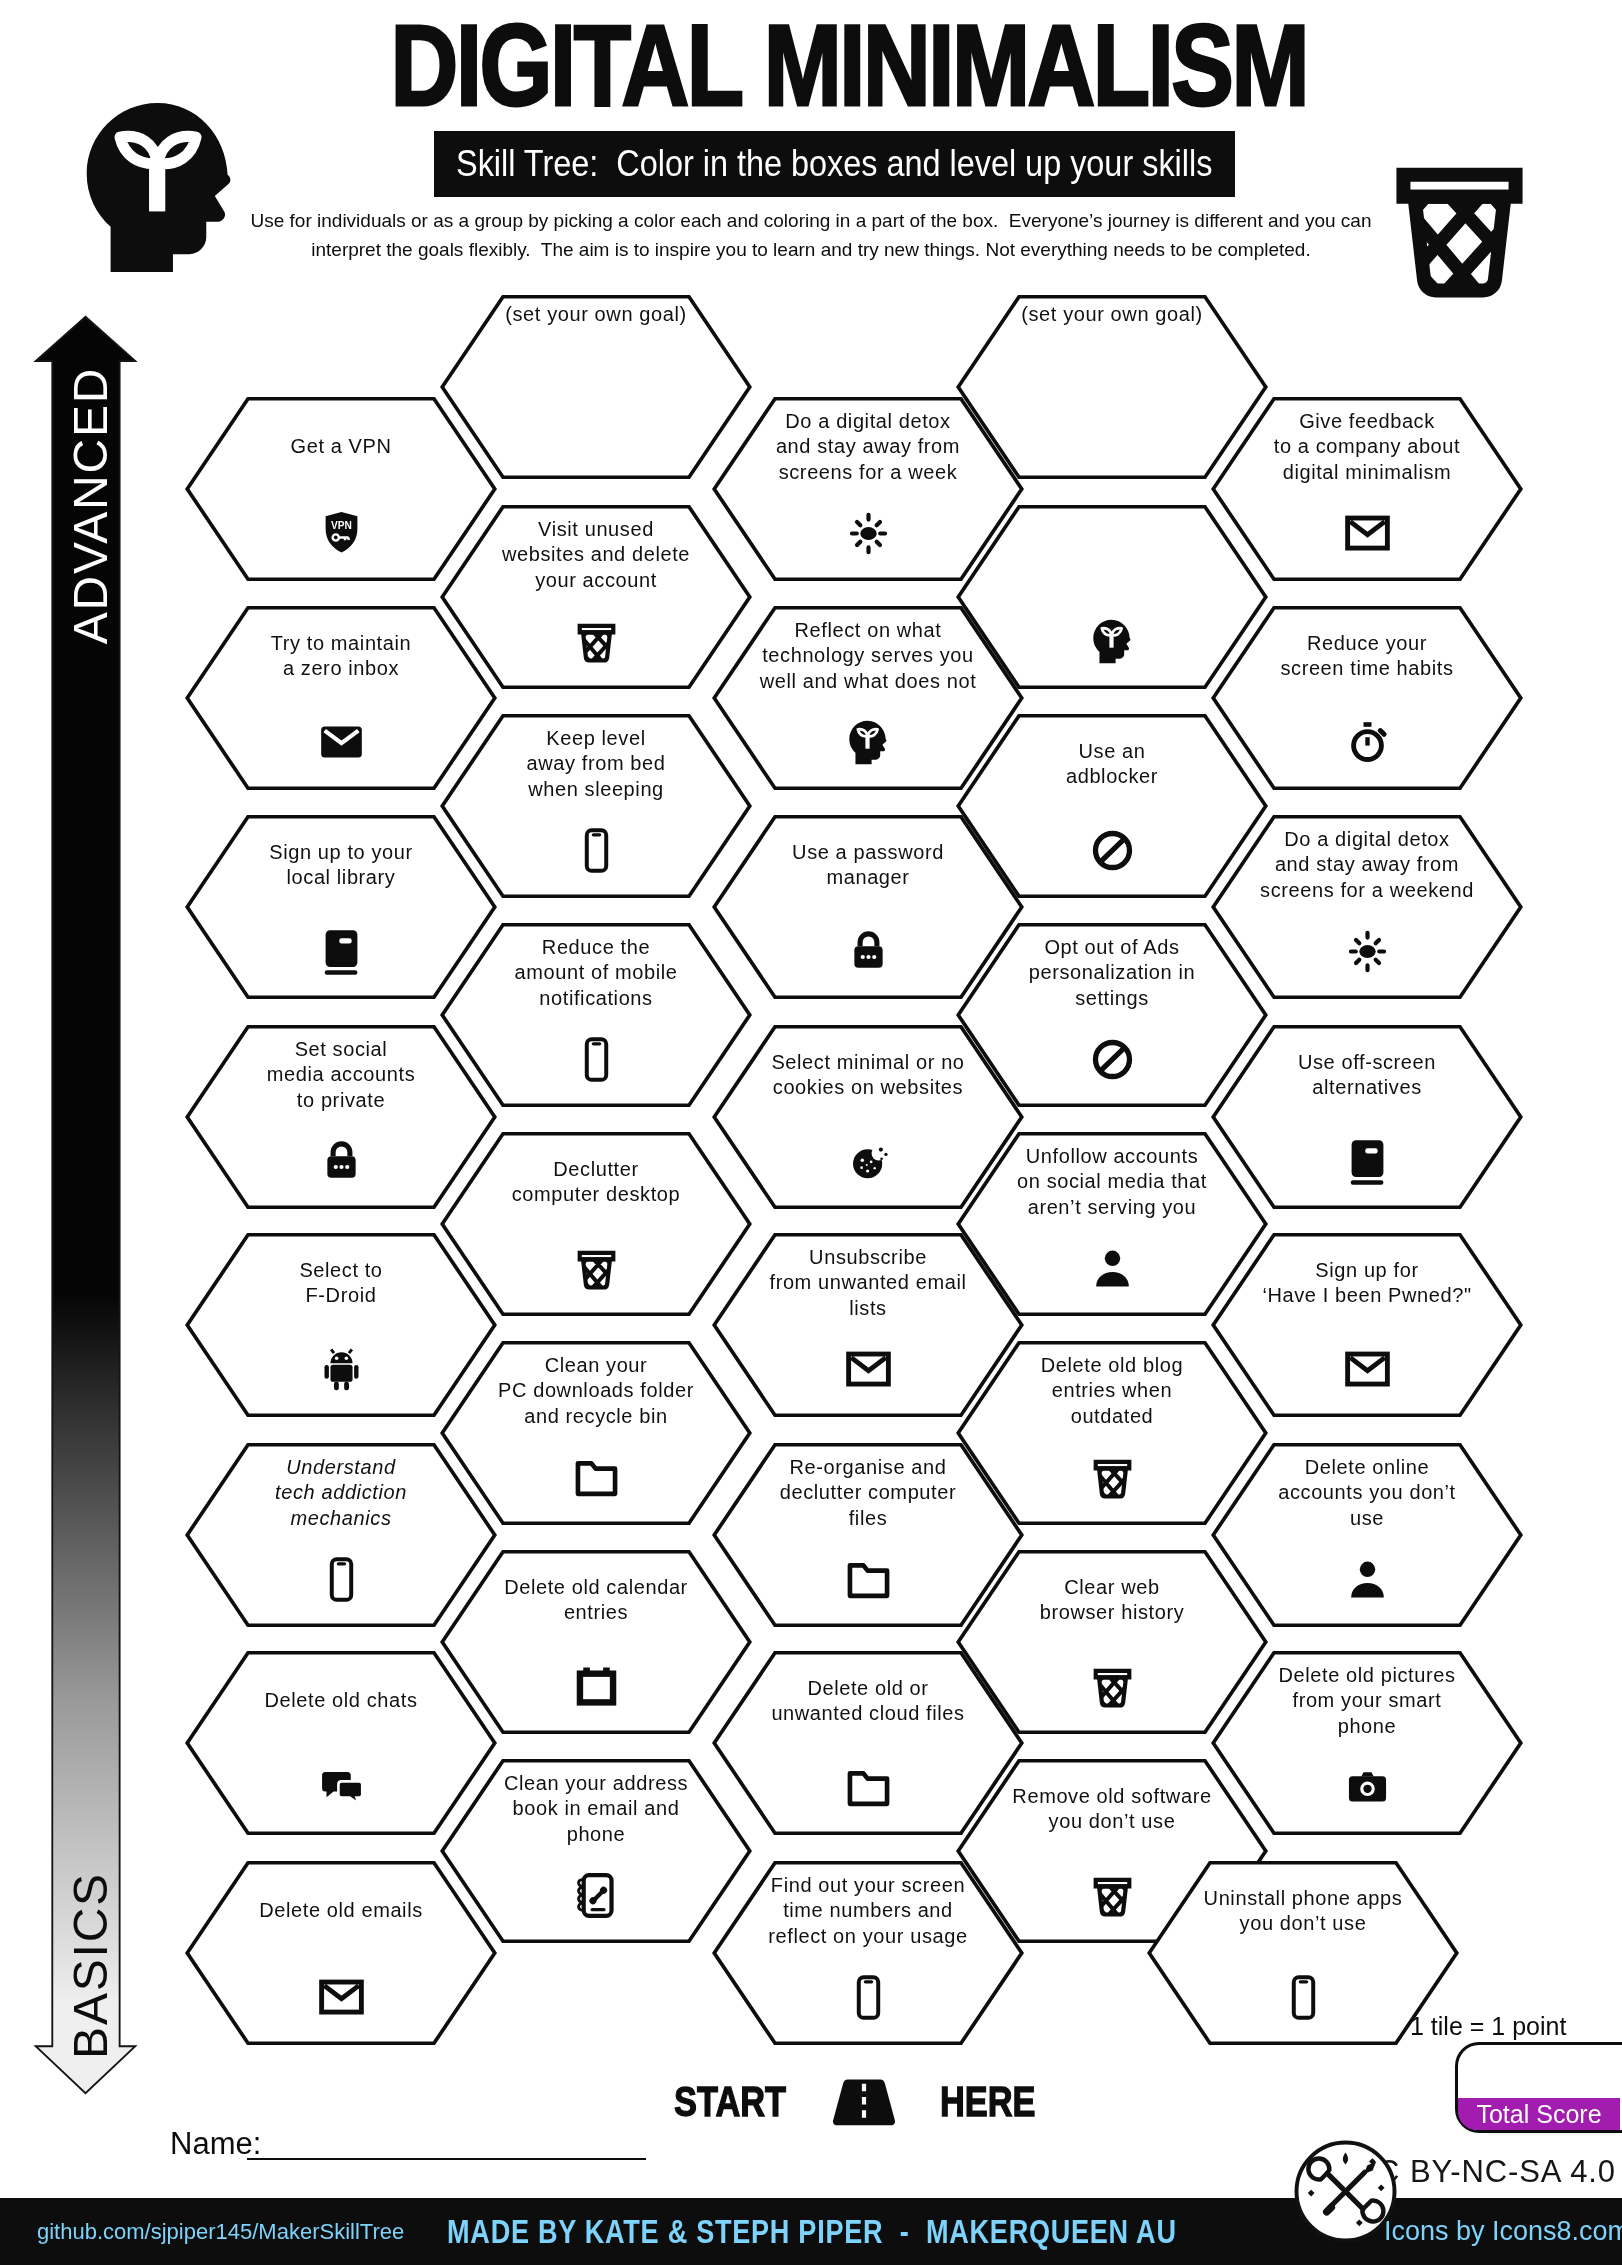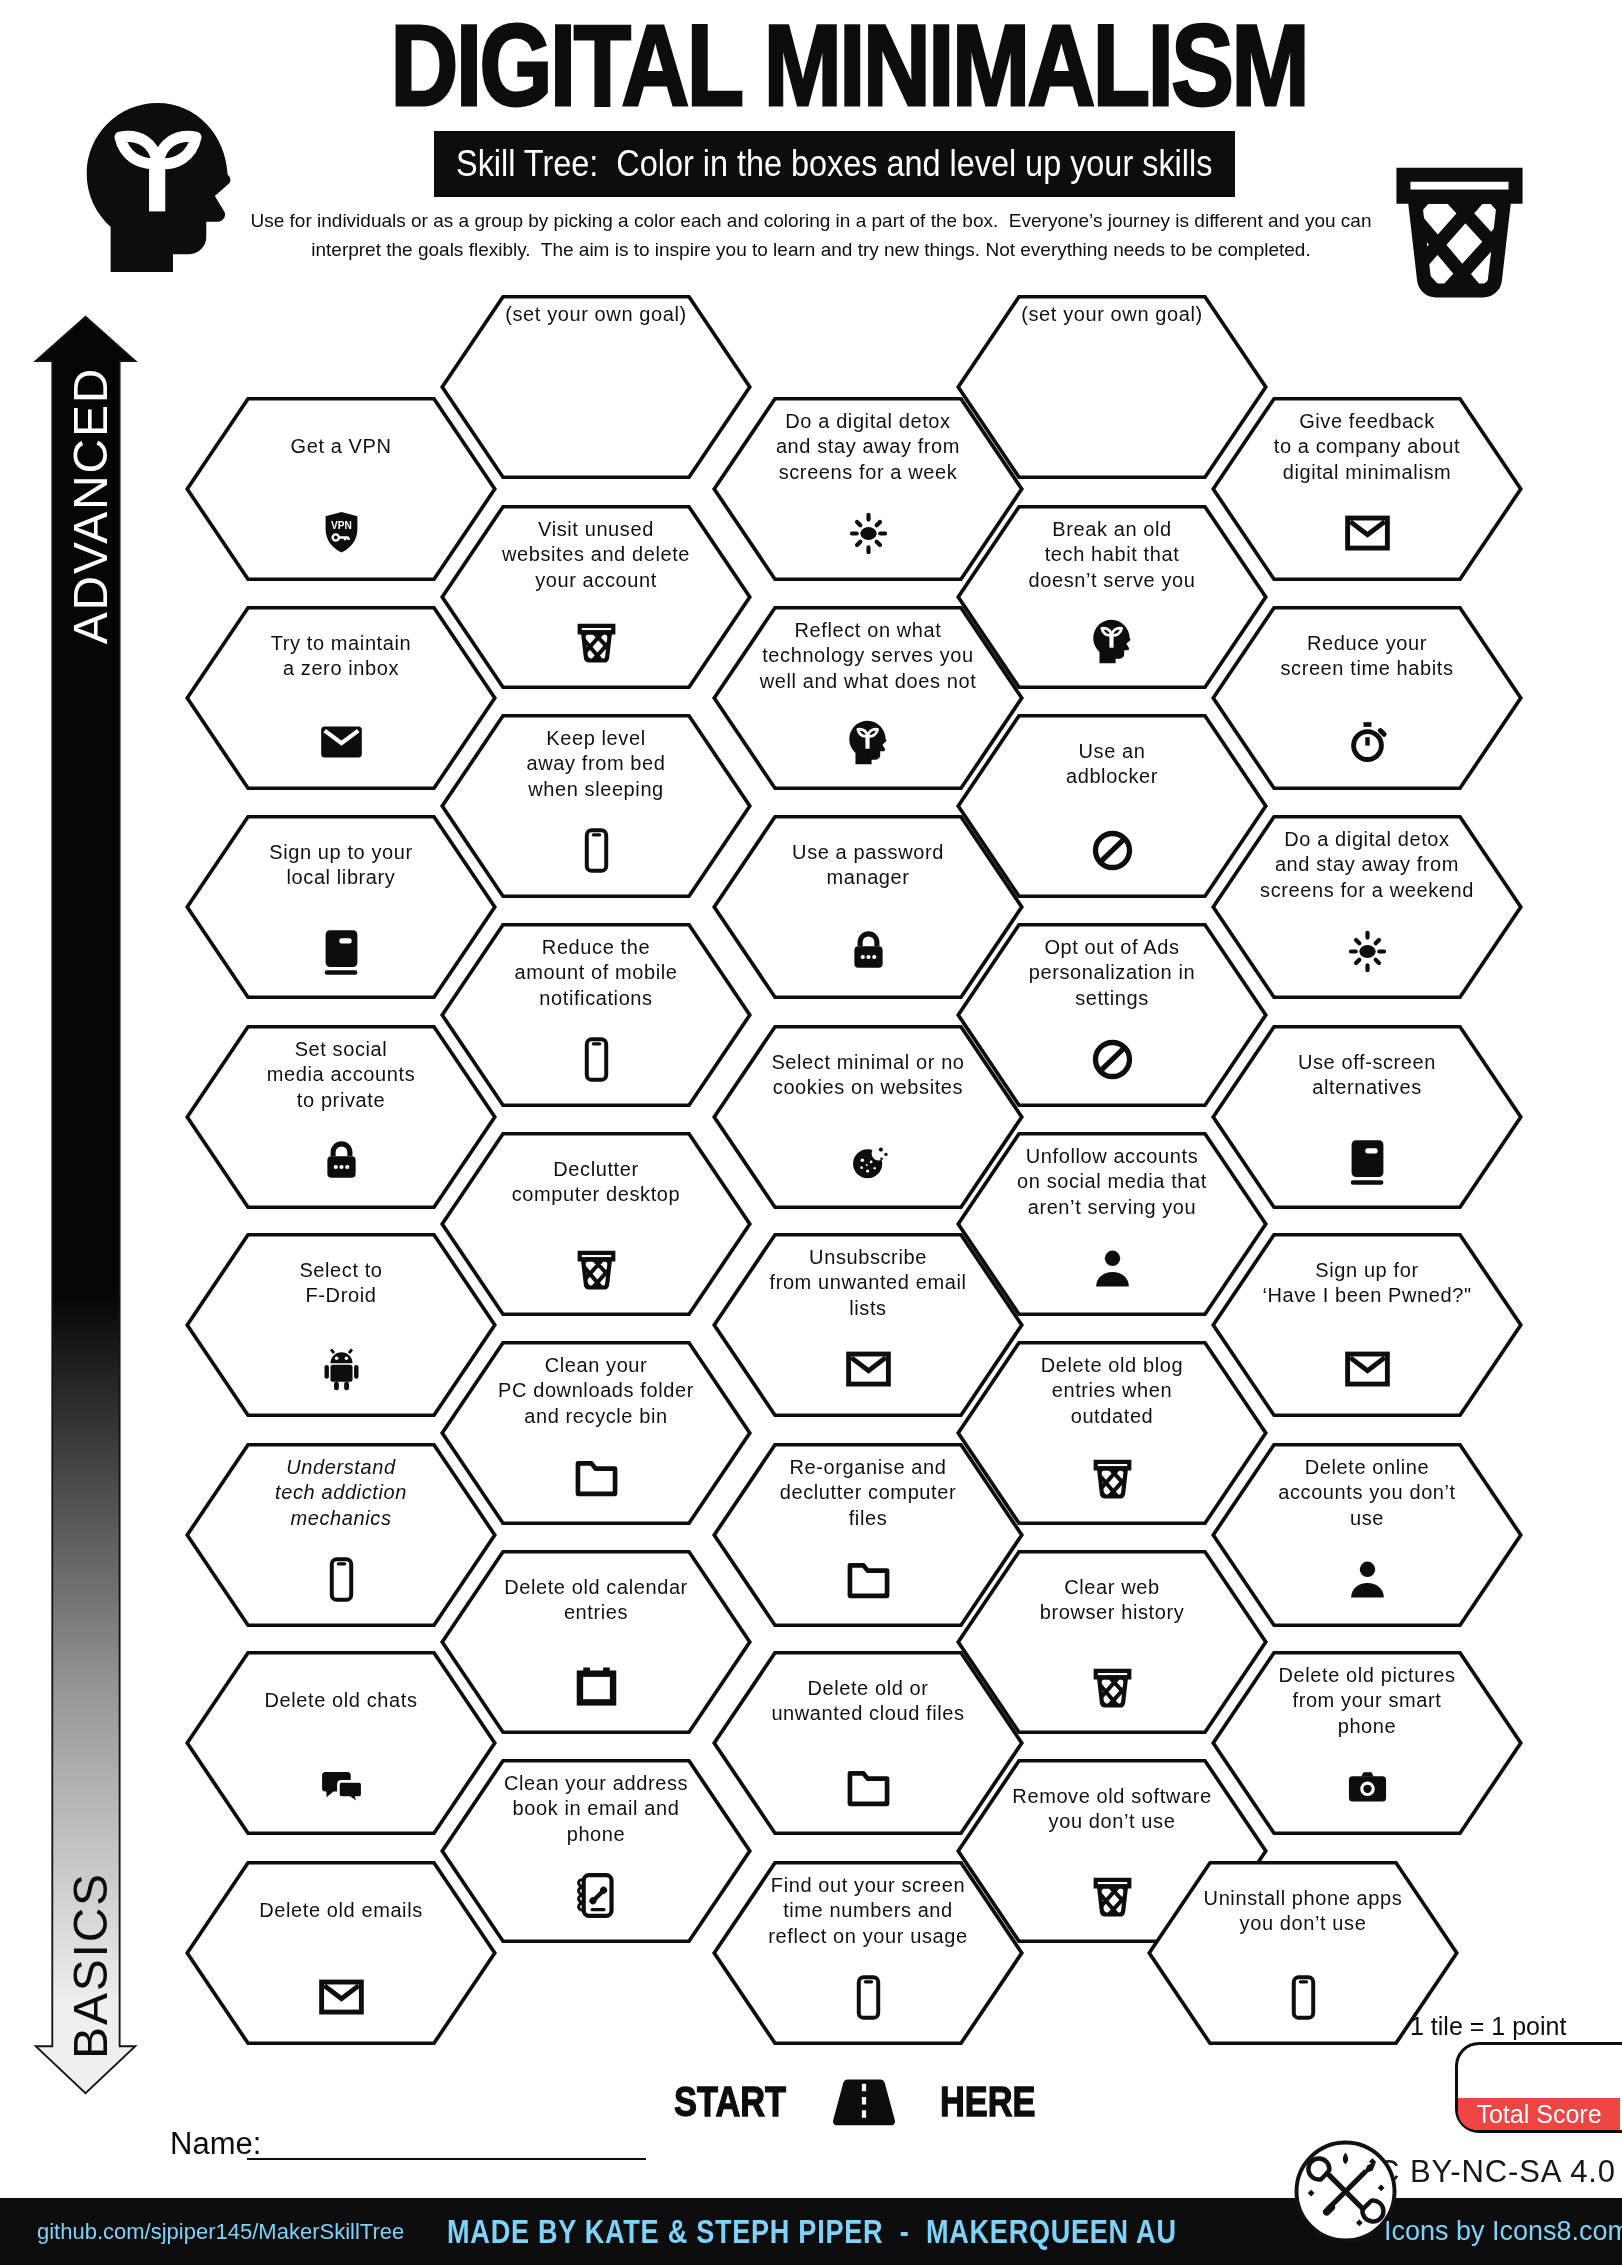--- a/index.html
+++ b/index.html
@@ -37,21 +37,21 @@
   
   #start-here{top:2075px;left:641px;width:425px;display:flex;align-items:center;justify-content:center;gap:14.8px;}
   .start-word{font-size:43px;font-weight:bold;letter-spacing:0;display:inline-block;
          transform:scaleX(.8);-webkit-text-stroke:1.3px #0d0d0d;}
   #road-icon-box{width:98px;height:53px;}
   #name-row{top:2126px;left:170px;font-size:31px;}
   #name-line{top:2158px;left:247px;width:399px;border-bottom:2.8px solid #0d0d0d;}
   #tile-note{top:2012px;left:1410px;width:194px;text-align:left;font-size:25px;}
   #score-box{top:2042px;left:1455px;width:168px;height:91px;border:3.7px solid #0d0d0d;border-right:none;
          border-radius:24px 0 0 24px;box-sizing:border-box;background:#fff;}
-  #score-bar{position:absolute;left:0;right:3px;bottom:0;height:32px;background:#ef4444;
+  #score-bar{position:absolute;left:0;right:3px;bottom:0;height:32px;background:#a21caf;
          border-radius:0 0 0 18.5px;display:flex;align-items:center;justify-content:center;}
   #score-bar span{color:#fff;font-size:25px;}
   #license{top:2154px;left:1299px;width:317px;text-align:right;font-size:31px;letter-spacing:0.9px;color:#161616;}
   #badge{top:2139px;left:1293px;width:105px;height:105px;z-index:5;}
   
   #footer-bar{top:2198px;left:0;width:1621px;height:67px;background:#0d0d0d;color:#7dd3fc;
          display:flex;align-items:center;padding-left:33px;}
   #footer-left{position:absolute;left:37px;font-size:22px;}
   #footer-center{position:absolute;left:0;width:1623px;text-align:center;font-size:33px;font-weight:bold;}
   #footer-center span{display:inline-block;transform:scaleX(.82);letter-spacing:0.9px;white-space:pre;}
@@ -482,23 +482,20 @@
       <div class="hex goal" style="left: 955px; top: 294px;">
         <svg class="hex-shape" width="314" height="186" viewBox="0 0 340 202">
           <polygon points="3,101 69,3 271,3 337,101 271,199 69,199" fill="#ffffff" stroke="#0d0d0d" stroke-width="4"></polygon>
         </svg>
         <div class="hex-label">(set your own goal)</div>
       </div>
       <div class="hex" style="left: 955px; top: 504px;">
         <svg class="hex-shape" width="314" height="186" viewBox="0 0 340 202">
           <polygon points="3,101 69,3 271,3 337,101 271,199 69,199" fill="#ffffff" stroke="#0d0d0d" stroke-width="4"></polygon>
         </svg>
-        <div class="hex-label">Break an old
-tech habit that
-doesn’t serve you</div>
         <div class="hex-icon">
           <svg viewBox="0 0 24 24" width="53" height="53" xmlns="http://www.w3.org/2000/svg">
             <path fill="#0d0d0d" d="M11.6 2.1 C7 2.1 3.3 5.8 3.3 10.4 C3.3 12.9 4.4 15.1 6.1 16.6 V21.9 H13.4 V19.8 H15.3 C16.4 19.8 17.3 18.9 17.3 17.8 V16 H18.7 C19.3 16 19.7 15.3 19.4 14.8 L18.3 13 L19.9 11.6 C20.2 11.3 20.2 10.9 19.9 10.6 L19.8 10.5 C19.6 5.9 16.2 2.1 11.6 2.1 Z"></path>
             <rect x="10.6" y="8.8" width="1.9" height="6" fill="#fff"></rect>
             <path d="M11.4 9.2 C9.4 9.3 7.7 8.3 7.2 6.1 C9.6 5.7 11.2 6.9 11.5 8.9 Z" fill="#0d0d0d" stroke="#fff" stroke-width="1.3" stroke-linejoin="round"></path>
             <path d="M11.7 8.9 C12.1 6.9 13.7 5.7 16.1 6.1 C15.6 8.4 13.8 9.4 11.8 9.2 Z" fill="#0d0d0d" stroke="#fff" stroke-width="1.3" stroke-linejoin="round"></path>
           </svg>
         </div>
       </div>
       <div class="hex" style="left: 955px; top: 713px;">

